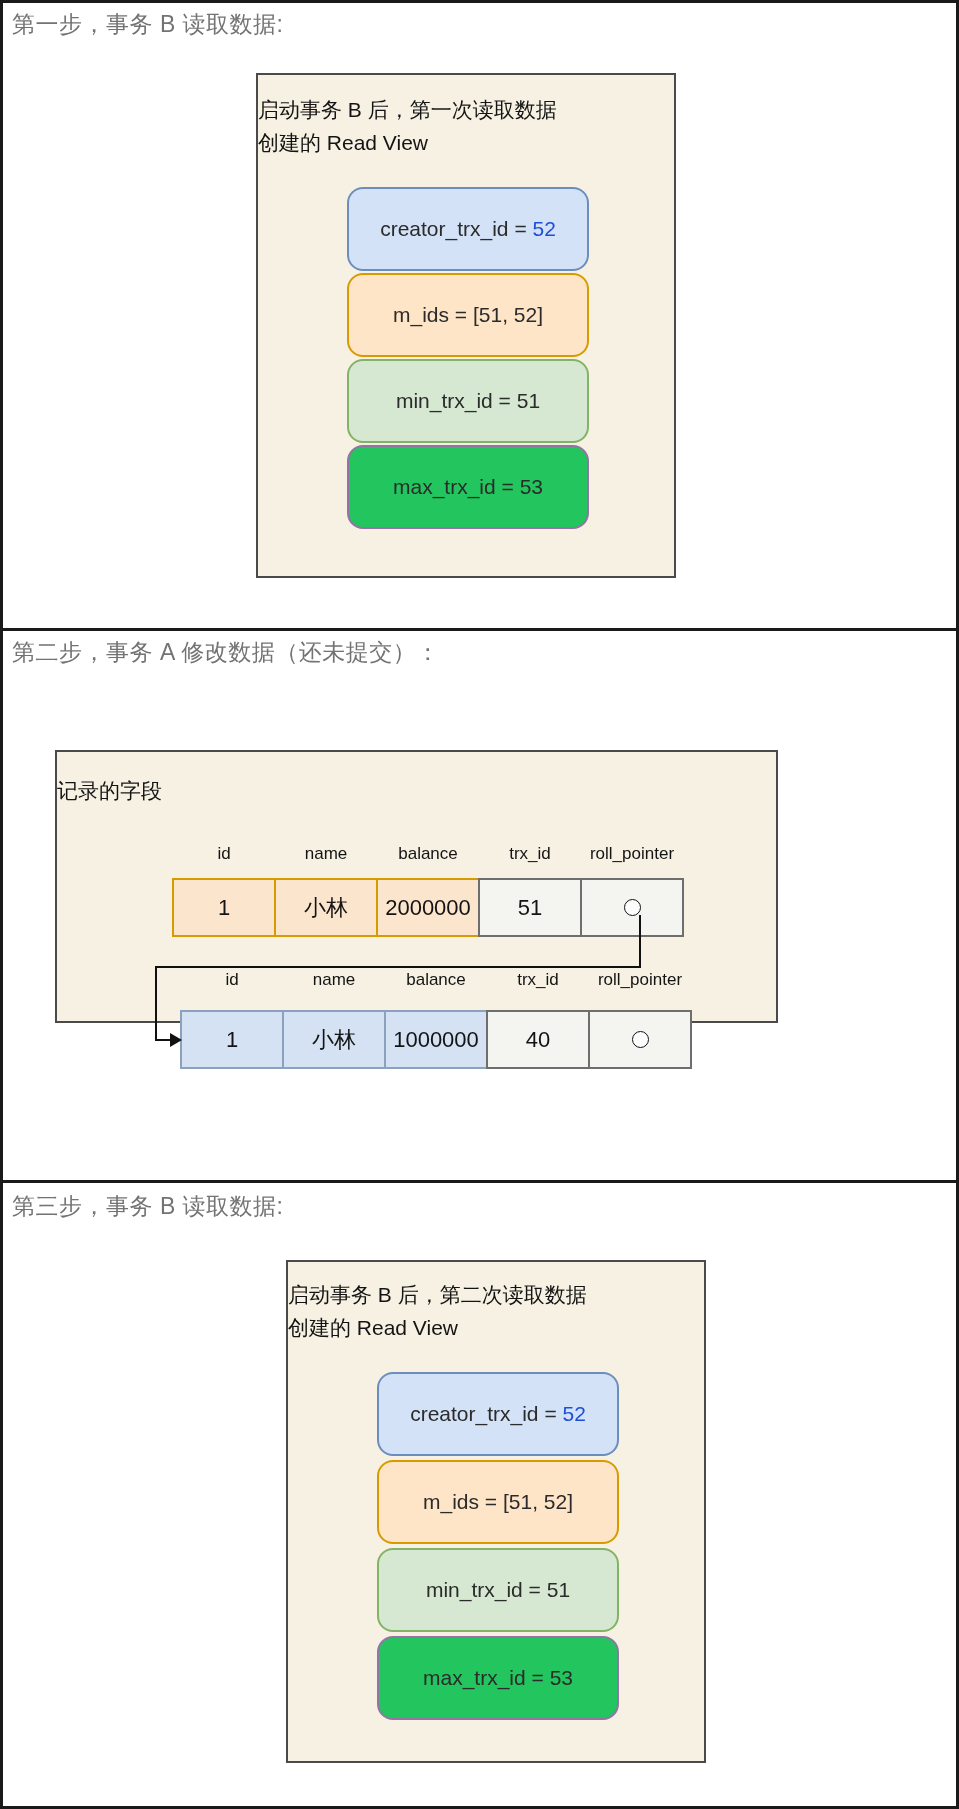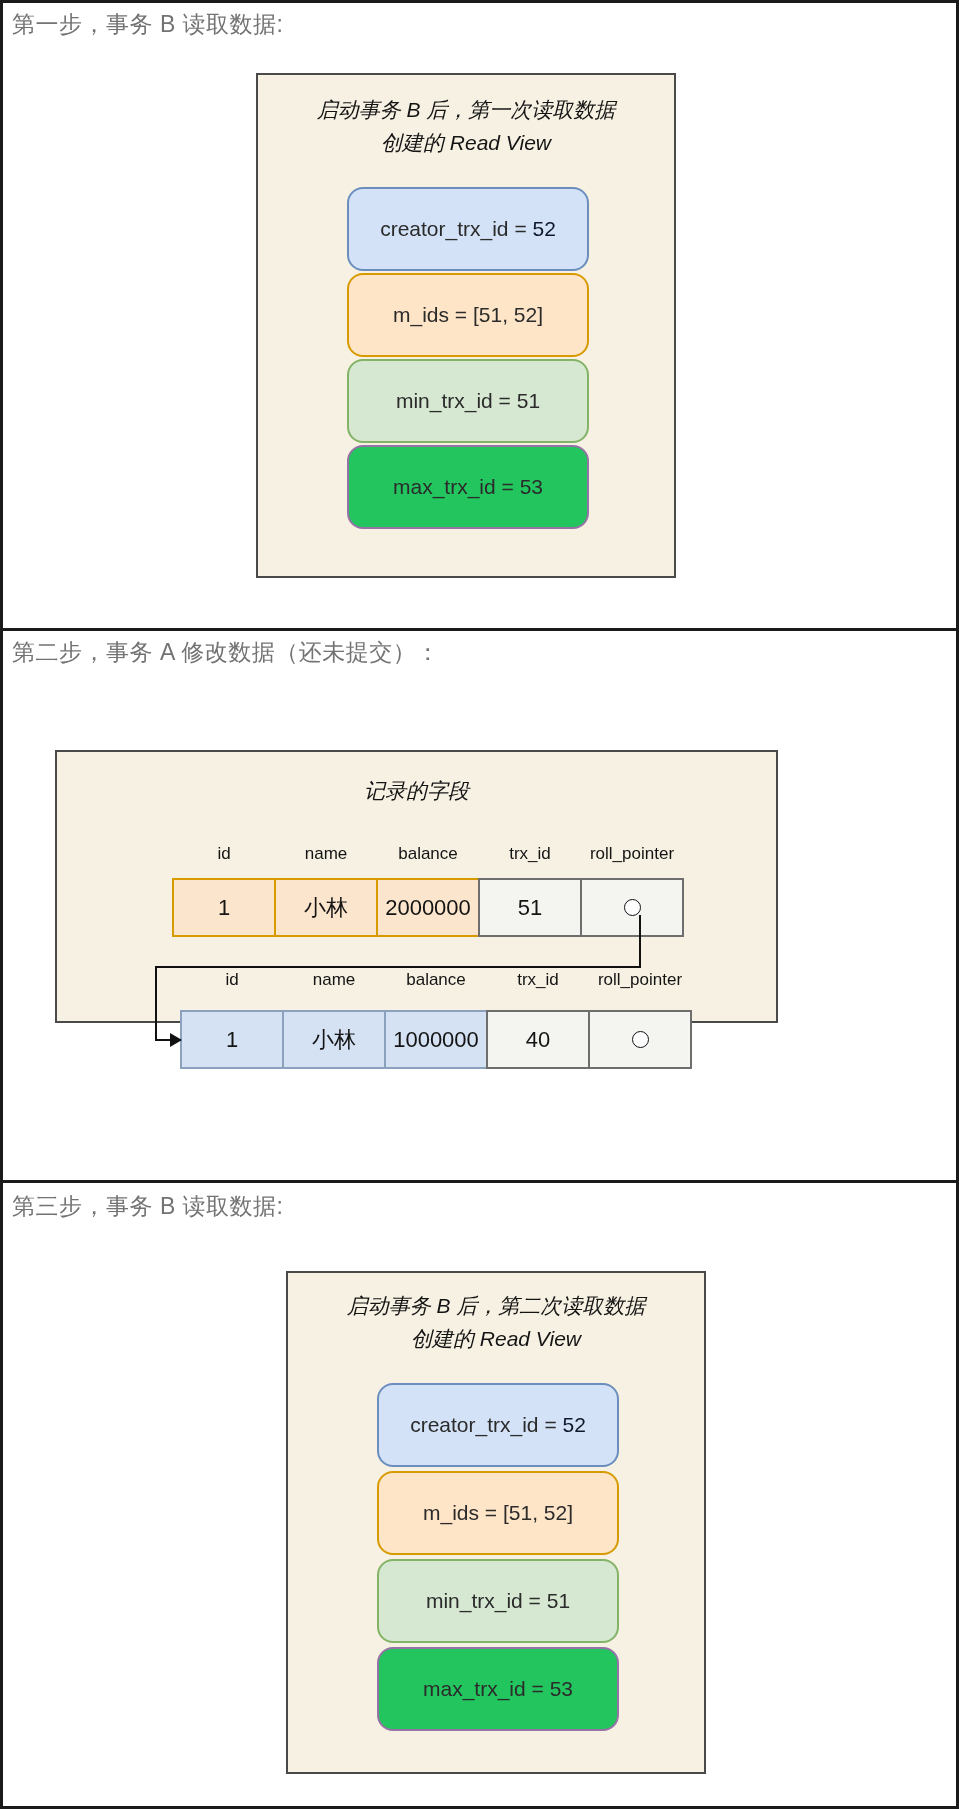--- a/index.html
+++ b/index.html
@@ -2,31 +2,31 @@
 <html><head>
 <meta charset="utf-8">
 <style>
   html,body{margin:0;padding:0;background:#ffffff;}
   body{font-family:"Liberation Sans","DejaVu Sans",sans-serif;color:#111;}
   .page{position:relative;width:959px;height:1809px;box-sizing:border-box;
         border:3px solid #1a1a1a;background:#ffffff;overflow:hidden;}
   .divider{position:absolute;left:0;right:0;height:3px;background:#1a1a1a;}
   .step-heading{position:absolute;left:9px;font-size:23px;letter-spacing:.5px;color:#737373;}
   .panel{position:absolute;background:#f6f1e2;border:2px solid #4a4a4a;box-sizing:border-box;}
-  .panel-title{position:absolute;left:0;right:0;text-align:center;font-size:21px;
-               line-height:33px;color:#141414;font-style:italic;}
+  .panel-title{position:absolute;left:0;right:0;text-align:left;font-size:21px;
+               line-height:33px;color:#141414;}
   
   .pill{position:absolute;left:89px;width:242px;height:84px;border-radius:16px;
         border:2px solid;box-sizing:border-box;display:flex;align-items:center;
         justify-content:center;font-size:21px;color:#2b2b2b;}
   .pill-blue{background:#d3e2f6;border-color:#6c8ebf;}
   .pill-orange{background:#fee5c8;border-color:#d79b00;}
   .pill-green{background:#d6e8d2;border-color:#82b366;}
   .pill-purple{background:#22c55e;border-color:#9673a6;}
-  .red{color:#0f172a;}
+  .red{color:#1d4ed8;}
   
   .thead{position:absolute;display:flex;font-size:17px;color:#141414;}
   .thead span{width:102px;text-align:center;}
   .trow{position:absolute;display:flex;}
   .tcell{width:104px;height:59px;border:2px solid;box-sizing:border-box;margin-left:-2px;
          display:flex;align-items:center;justify-content:center;font-size:22px;color:#141414;}
   .tcell:first-child{margin-left:0;}
   .cell-orange{background:#fce5cd;border-color:#d79b00;}
   .cell-blue{background:#d4e2f4;border-color:#8ba1bd;}
   .cell-gray{background:#f4f4f1;border-color:#6e6e6e;}
@@ -104,21 +104,21 @@
     <svg class="arrow-svg" width="723" height="360" viewBox="0 0 723 360">
       <polyline points="583,163 583,215 99,215 99,288 113,288" fill="none" stroke="#111" stroke-width="2"></polyline>
       <polygon points="113,281 125,288 113,295" fill="#111" stroke="none"></polygon>
     </svg>
   </div>
 
   <div class="divider" style="top:1177px;"></div>
 
   <div class="step-heading" style="top:1188px;">第三步，事务 B 读取数据:</div>
 
-  <div class="panel" style="left:283px;top:1257px;width:420px;height:503px;margin-top:11px;">
+  <div class="panel" style="left:283px;top:1257px;width:420px;height:503px;">
     <div class="panel-title" style="top:16px;">
       <div>启动事务 B 后，第二次读取数据</div>
       <div>创建的 Read View</div>
     </div>
 
     <div class="pill pill-blue" style="top:110px;">
       <span><span>creator_trx_id = </span><span class="red">52</span></span>
     </div>
     <div class="pill pill-orange" style="top:198px;">
       <span><span>m_ids = [51, 52]</span><span class="red"></span></span>

